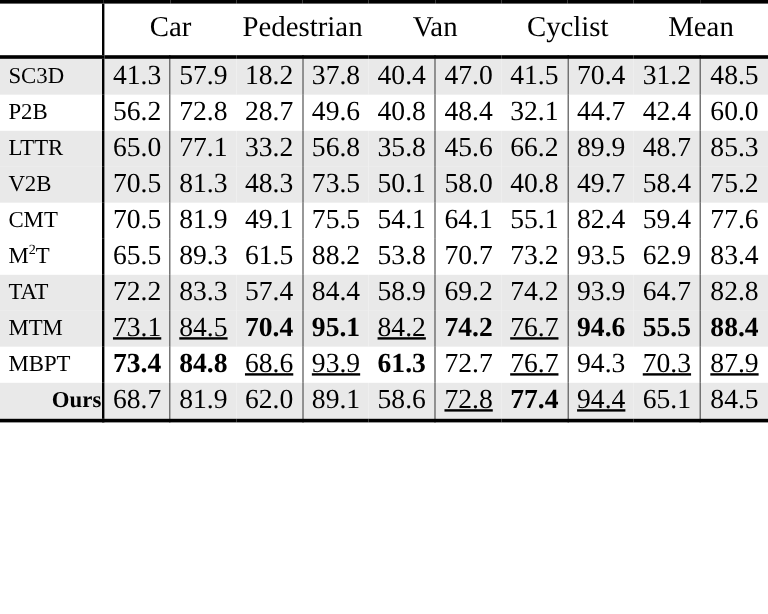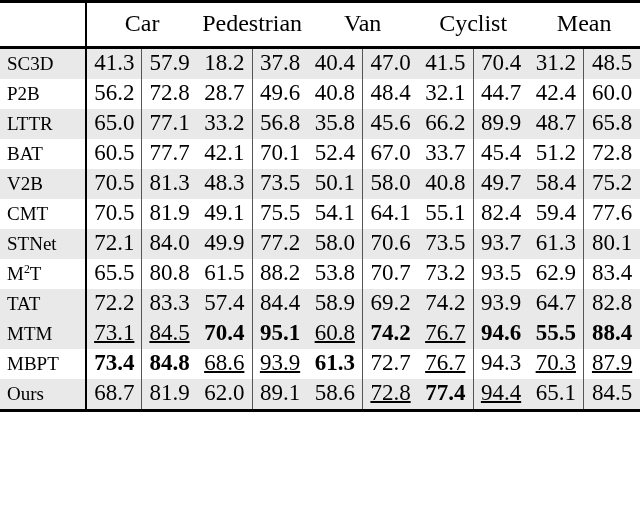--- a/index.html
+++ b/index.html
@@ -52,21 +52,21 @@
 
   td.method-cell {
     width: 86px;
     font-size: 19px;
     text-align: left;
     padding-left: 7px;
     white-space: nowrap;
     border-right: 2px solid #000;
     vertical-align: middle;
   }
-  td.method-cell.ours-method { font-weight: normal; }
+  td.method-cell.ours-method { font-weight: bold; text-align: right; }
 
   td.val-cell {
     font-size: 23px;
     text-align: center;
     vertical-align: middle;
     padding: 1px 0 3px 0;
     white-space: nowrap;
   }
   
   td.val-cell.sep-right { border-right: 1px solid #555; }
@@ -140,34 +140,21 @@
           <td class="method-cell">LTTR</td>
           <td class="val-cell sep-right">65.0</td>
           <td class="val-cell">77.1</td>
           <td class="val-cell sep-right">33.2</td>
           <td class="val-cell">56.8</td>
           <td class="val-cell sep-right">35.8</td>
           <td class="val-cell">45.6</td>
           <td class="val-cell sep-right">66.2</td>
           <td class="val-cell">89.9</td>
           <td class="val-cell sep-right">48.7</td>
-          <td class="val-cell">65.8</td>
-        </tr>
-        <tr class="data-row plain">
-          <td class="method-cell">BAT</td>
-          <td class="val-cell sep-right">60.5</td>
-          <td class="val-cell">77.7</td>
-          <td class="val-cell sep-right">42.1</td>
-          <td class="val-cell">70.1</td>
-          <td class="val-cell sep-right">52.4</td>
-          <td class="val-cell">67.0</td>
-          <td class="val-cell sep-right">33.7</td>
-          <td class="val-cell">45.4</td>
-          <td class="val-cell sep-right">51.2</td>
-          <td class="val-cell">72.8</td>
+          <td class="val-cell">85.3</td>
         </tr>
         <tr class="data-row shaded">
           <td class="method-cell">V2B</td>
           <td class="val-cell sep-right">70.5</td>
           <td class="val-cell">81.3</td>
           <td class="val-cell sep-right">48.3</td>
           <td class="val-cell">73.5</td>
           <td class="val-cell sep-right">50.1</td>
           <td class="val-cell">58.0</td>
           <td class="val-cell sep-right">40.8</td>
@@ -181,37 +168,24 @@
           <td class="val-cell">81.9</td>
           <td class="val-cell sep-right">49.1</td>
           <td class="val-cell">75.5</td>
           <td class="val-cell sep-right">54.1</td>
           <td class="val-cell">64.1</td>
           <td class="val-cell sep-right">55.1</td>
           <td class="val-cell">82.4</td>
           <td class="val-cell sep-right">59.4</td>
           <td class="val-cell">77.6</td>
         </tr>
-        <tr class="data-row shaded">
-          <td class="method-cell">STNet</td>
-          <td class="val-cell sep-right">72.1</td>
-          <td class="val-cell">84.0</td>
-          <td class="val-cell sep-right">49.9</td>
-          <td class="val-cell">77.2</td>
-          <td class="val-cell sep-right">58.0</td>
-          <td class="val-cell">70.6</td>
-          <td class="val-cell sep-right">73.5</td>
-          <td class="val-cell">93.7</td>
-          <td class="val-cell sep-right">61.3</td>
-          <td class="val-cell">80.1</td>
-        </tr>
         <tr class="data-row plain">
           <td class="method-cell">M<sup>2</sup>T</td>
           <td class="val-cell sep-right">65.5</td>
-          <td class="val-cell">80.8</td>
+          <td class="val-cell">89.3</td>
           <td class="val-cell sep-right">61.5</td>
           <td class="val-cell">88.2</td>
           <td class="val-cell sep-right">53.8</td>
           <td class="val-cell">70.7</td>
           <td class="val-cell sep-right">73.2</td>
           <td class="val-cell">93.5</td>
           <td class="val-cell sep-right">62.9</td>
           <td class="val-cell">83.4</td>
         </tr>
         <tr class="data-row shaded">
@@ -226,21 +200,21 @@
           <td class="val-cell">93.9</td>
           <td class="val-cell sep-right">64.7</td>
           <td class="val-cell">82.8</td>
         </tr>
         <tr class="data-row shaded">
           <td class="method-cell">MTM</td>
           <td class="val-cell sep-right"><span class="u">73.1</span></td>
           <td class="val-cell"><span class="u">84.5</span></td>
           <td class="val-cell sep-right"><span class="b">70.4</span></td>
           <td class="val-cell"><span class="b">95.1</span></td>
-          <td class="val-cell sep-right"><span class="u">60.8</span></td>
+          <td class="val-cell sep-right"><span class="u">84.2</span></td>
           <td class="val-cell"><span class="b">74.2</span></td>
           <td class="val-cell sep-right"><span class="u">76.7</span></td>
           <td class="val-cell"><span class="b">94.6</span></td>
           <td class="val-cell sep-right"><span class="b">55.5</span></td>
           <td class="val-cell"><span class="b">88.4</span></td>
         </tr>
         <tr class="data-row plain">
           <td class="method-cell">MBPT</td>
           <td class="val-cell sep-right"><span class="b">73.4</span></td>
           <td class="val-cell"><span class="b">84.8</span></td>

